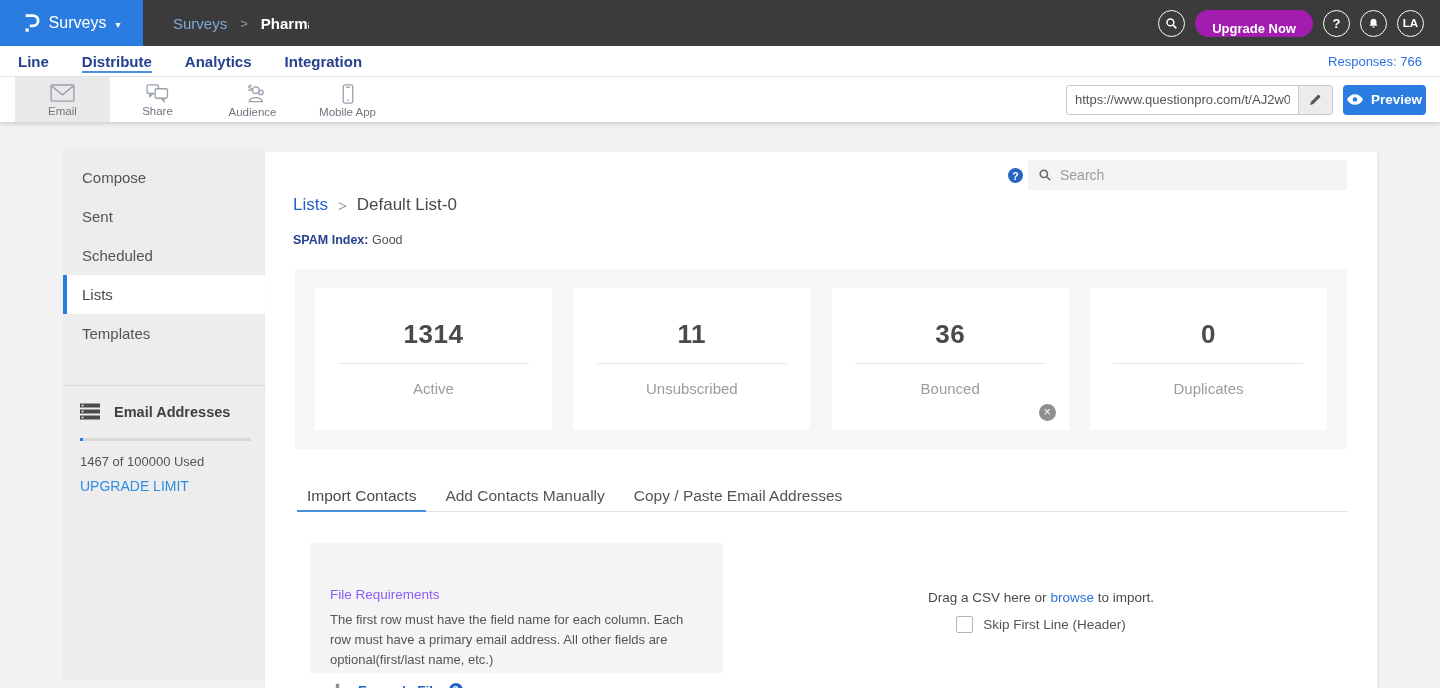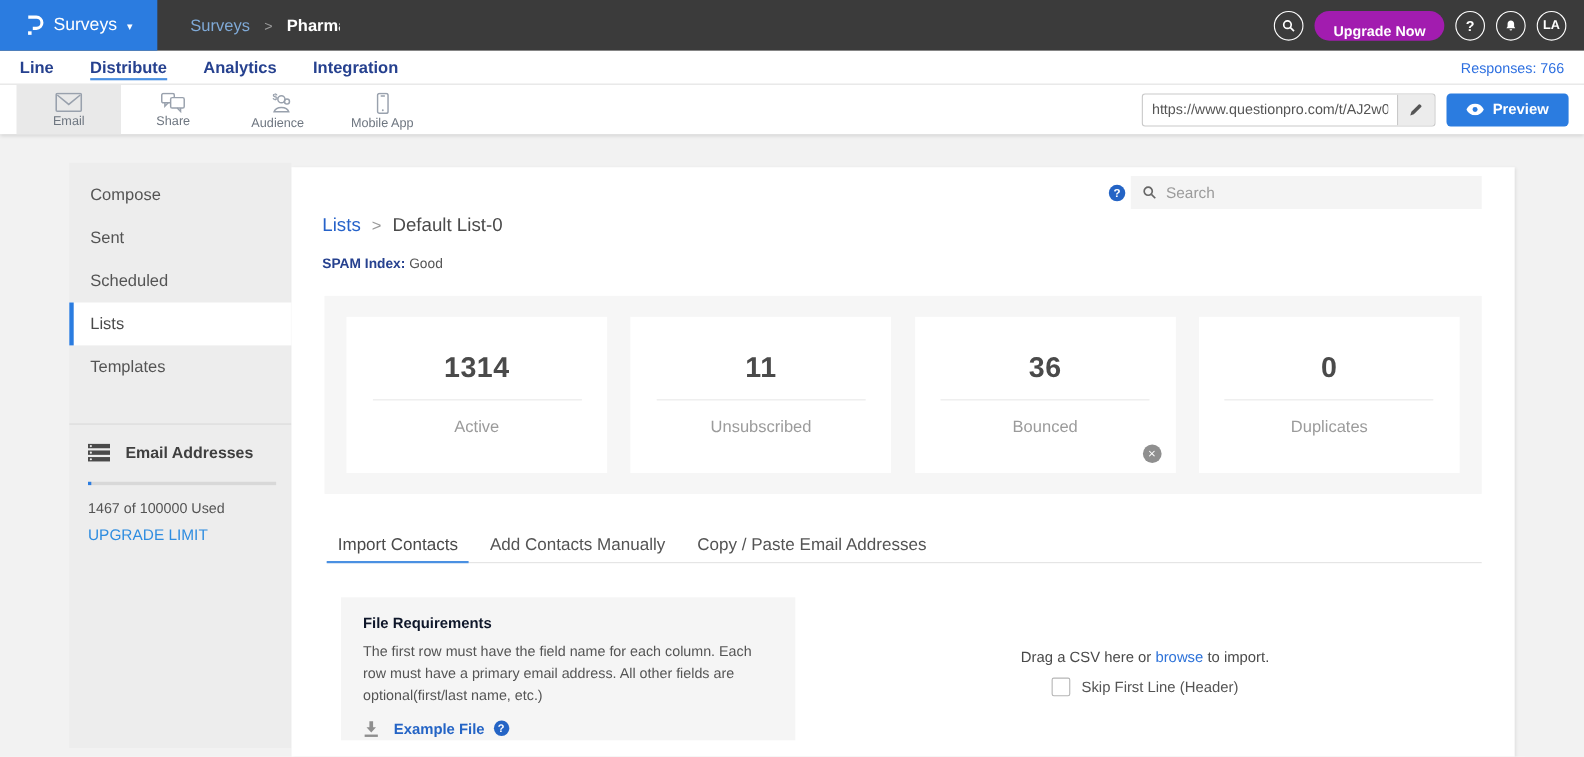--- a/index.html
+++ b/index.html
@@ -28,21 +28,21 @@
   
   .toolbar { position:absolute; top:77px; left:0; width:1440px; height:45px; background:#fff; box-shadow:0 2px 4px rgba(0,0,0,0.15); display:flex; align-items:stretch; z-index:20; }
   .tool-group { display:flex; margin-left:15px; }
   .tool-item { width:95px; display:flex; flex-direction:column; align-items:center; justify-content:center; gap:2px; cursor:pointer; padding-top:2px; }
   .tool-item.active { background:#e9e9e9; }
   .tool-item .tlabel { font-size:11.5px; color:#6e7680; }
   .toolbar-right { margin-left:auto; display:flex; align-items:center; gap:10px; padding-right:14px; }
   .url-box { width:267px; height:30px; border:1px solid #c9c9c9; border-radius:3px; background:#fff; display:flex; overflow:hidden; }
   .url-box input { flex:1; border:none; outline:none; font-family:inherit; font-size:13px; color:#555; padding:0 8px; min-width:0; background:transparent; }
   .pencil-btn { width:34px; background:#ececec; border-left:1px solid #c9c9c9; display:flex; align-items:center; justify-content:center; cursor:pointer; }
-  .preview-btn { height:30px; background:#2b7ce0; border:none; border-radius:4px; color:#fff; font-family:inherit; font-size:13.5px; font-weight:600; padding:0 18px; display:flex; align-items:center; gap:8px; cursor:pointer; }
+  .preview-btn { height:30px; background:#2b7ce0; border:none; border-radius:4px; color:#fff; font-family:inherit; font-size:13.5px; font-weight:600; padding:0 4px; display:flex; align-items:center; gap:8px; cursor:pointer; }
 
   
   .content { position:absolute; top:122px; left:0; width:1440px; bottom:0; background:#f2f2f2; }
 
   
   .sidebar { position:absolute; left:63px; top:26px; width:202px; bottom:8px; background:#ededed; }
   .side-items { padding-top:10px; }
   .side-item { height:39px; line-height:39px; padding-left:19px; font-size:15px; color:#545454; cursor:pointer; }
   .side-item.active { background:#fff; border-left:4px solid #2b7ce0; padding-left:15px; color:#4a4a4a; }
   .side-divider { border-top:1px solid #d9d9d9; margin-top:32px; }
@@ -78,21 +78,21 @@
   .x-badge { position:absolute; right:13px; bottom:9px; width:17px; height:17px; border-radius:50%; background:#8f8f8f; color:#fff; font-size:12px; line-height:16px; text-align:center; cursor:pointer; }
 
   
   .contact-tabs { position:absolute; left:32px; right:30px; top:331px; height:29px; border-bottom:1px solid #e3e3e3; display:flex; gap:9px; }
   .ctab { font-size:15.5px; color:#545454; padding:0 10px; line-height:26px; cursor:pointer; position:relative; }
   .ctab.active { color:#4a4a4a; }
   .ctab.active::after { content:""; position:absolute; left:0; right:0; bottom:-1px; height:2px; background:#4a90e2; }
 
   
   .file-box { position:absolute; left:45px; top:391px; width:413px; height:130px; background:#f5f5f5; padding:16px 20px; }
-  .file-box .ftitle { font-size:13.5px; font-weight:700; color:#0f172a; }
+  .file-box .ftitle { font-size:13.5px; font-weight:400; color:#8b5cf6;margin-top:28px; }
   .file-box .fbody { margin-top:8px; font-size:13px; color:#545454; line-height:1.55; width:368px; }
   .example-row { margin-top:13px; display:flex; align-items:flex-start; gap:13px; }
   .example-link { font-size:13.5px; font-weight:600; color:#2464c5; cursor:pointer; text-decoration:none; }
   .q-dot { width:14px; height:14px; border-radius:50%; background:#2464c5; color:#fff; font-size:10px; font-weight:700; display:inline-flex; align-items:center; justify-content:center; margin-left:-5px; cursor:pointer; }
 
   
   .import-zone { position:absolute; left:470px; right:30px; top:438px; text-align:center; }
   .drag-line { font-size:13.5px; color:#4a4a4a; }
   .drag-line .browse { color:#2d72d9; cursor:pointer; }
   .skip-row { margin-top:11px; display:inline-flex; align-items:center; gap:10px; }

